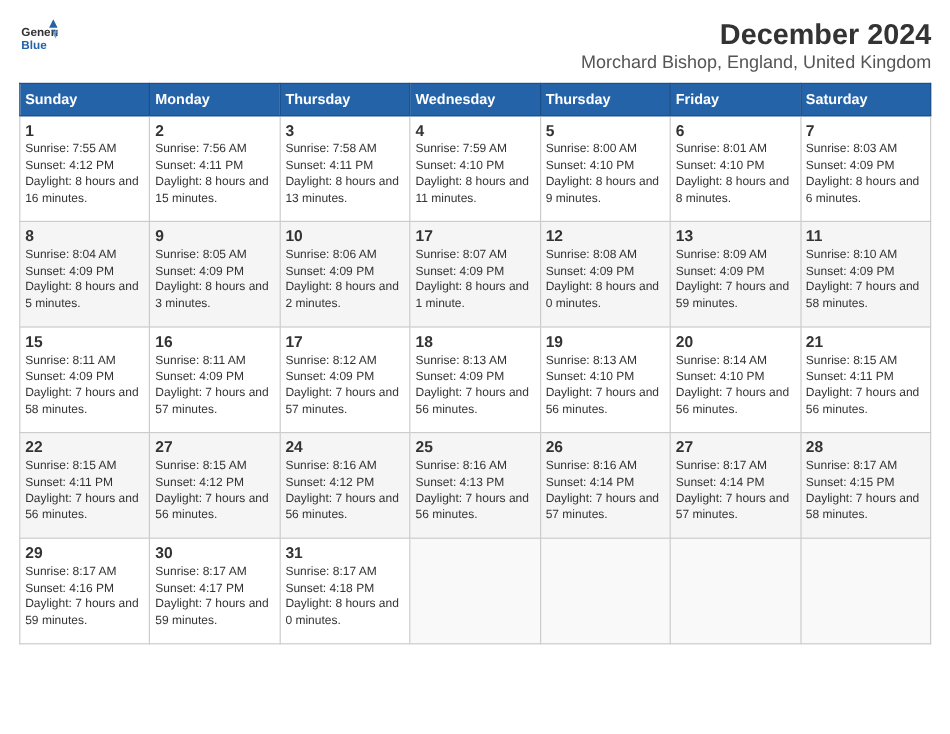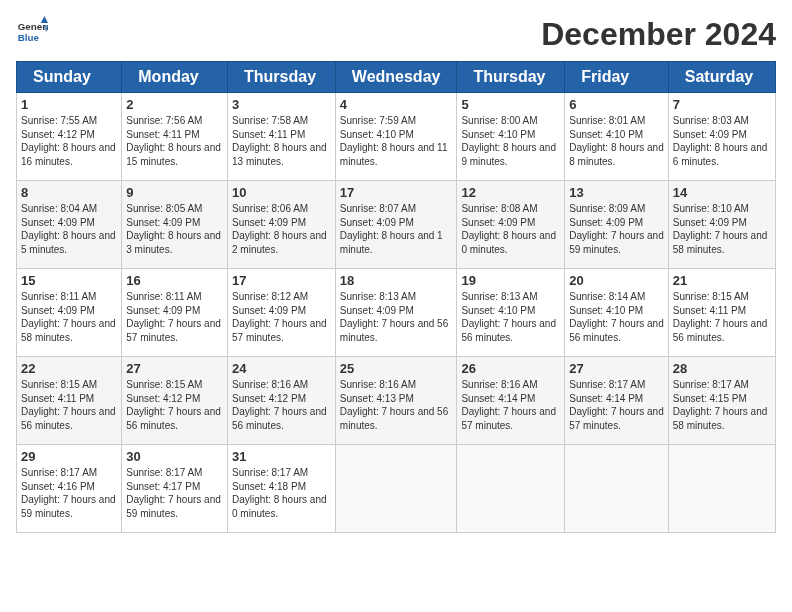--- a/index.html
+++ b/index.html
@@ -22,39 +22,39 @@
       gap: 4px;
     }
     .logo-icon {
       width: 32px;
       height: 32px;
     }
     .title-block {
       text-align: right;
     }
     .month-title {
-      font-size: 32px;
+      font-size: 24px;
       font-weight: bold;
       color: #333;
     }
     .location-title {
       font-size: 15px;
       color: #555;
     }
     .calendar {
       width: 100%;
       border-collapse: collapse;
       font-size: 11px;
     }
     .calendar th {
       background: #2563a8;
       color: #fff;
-      padding: 6px 16px;
+      padding: 6px 4px;
       text-align: left;
-      font-size: 16px;
+      font-size: 12px;
       font-weight: bold;
       border: 1px solid #1a4f8a;
     }
     .calendar td {
       border: 1px solid #ccc;
       vertical-align: top;
       padding: 4px;
       width: 14.28%;
       height: 88px;
       background: #fff;
@@ -85,20 +85,21 @@
   <div class="logo">
     <svg class="logo-icon" viewBox="0 0 36 36">
       <text x="2" y="16" font-size="11" font-weight="bold" fill="#333">General</text>
       <text x="2" y="28" font-size="11" font-weight="bold" fill="#2563a8">Blue</text>
       <polygon points="28,8 36,8 32,0" fill="#2563a8"></polygon>
       <polygon points="30,10 38,10 34,18" fill="#2563a8" opacity="0.6"></polygon>
     </svg>
   </div>
   <div class="title-block">
     <div class="month-title">December 2024</div>
+    <div class="location-title">Morchard Bishop, England, United Kingdom</div>
   </div>
 </div>
 
 <table class="calendar">
   <thead>
     <tr>
     <th>Sunday</th>
         <th>Monday</th>
         <th>Thursday</th>
         <th>Wednesday</th>
@@ -157,21 +158,21 @@
       </td>
         <td>
         <span class="day-number">12</span>
         <span class="day-info">Sunrise: 8:08 AM<br>Sunset: 4:09 PM<br>Daylight: 8 hours and 0 minutes.</span>
       </td>
         <td>
         <span class="day-number">13</span>
         <span class="day-info">Sunrise: 8:09 AM<br>Sunset: 4:09 PM<br>Daylight: 7 hours and 59 minutes.</span>
       </td>
         <td>
-        <span class="day-number">14</span>
+        <span class="day-number">11</span>
         <span class="day-info">Sunrise: 8:10 AM<br>Sunset: 4:09 PM<br>Daylight: 7 hours and 58 minutes.</span>
       </td>
       </tr>
       <tr>
         <td>
         <span class="day-number">15</span>
         <span class="day-info">Sunrise: 8:11 AM<br>Sunset: 4:09 PM<br>Daylight: 7 hours and 58 minutes.</span>
       </td>
         <td>
         <span class="day-number">16</span>

